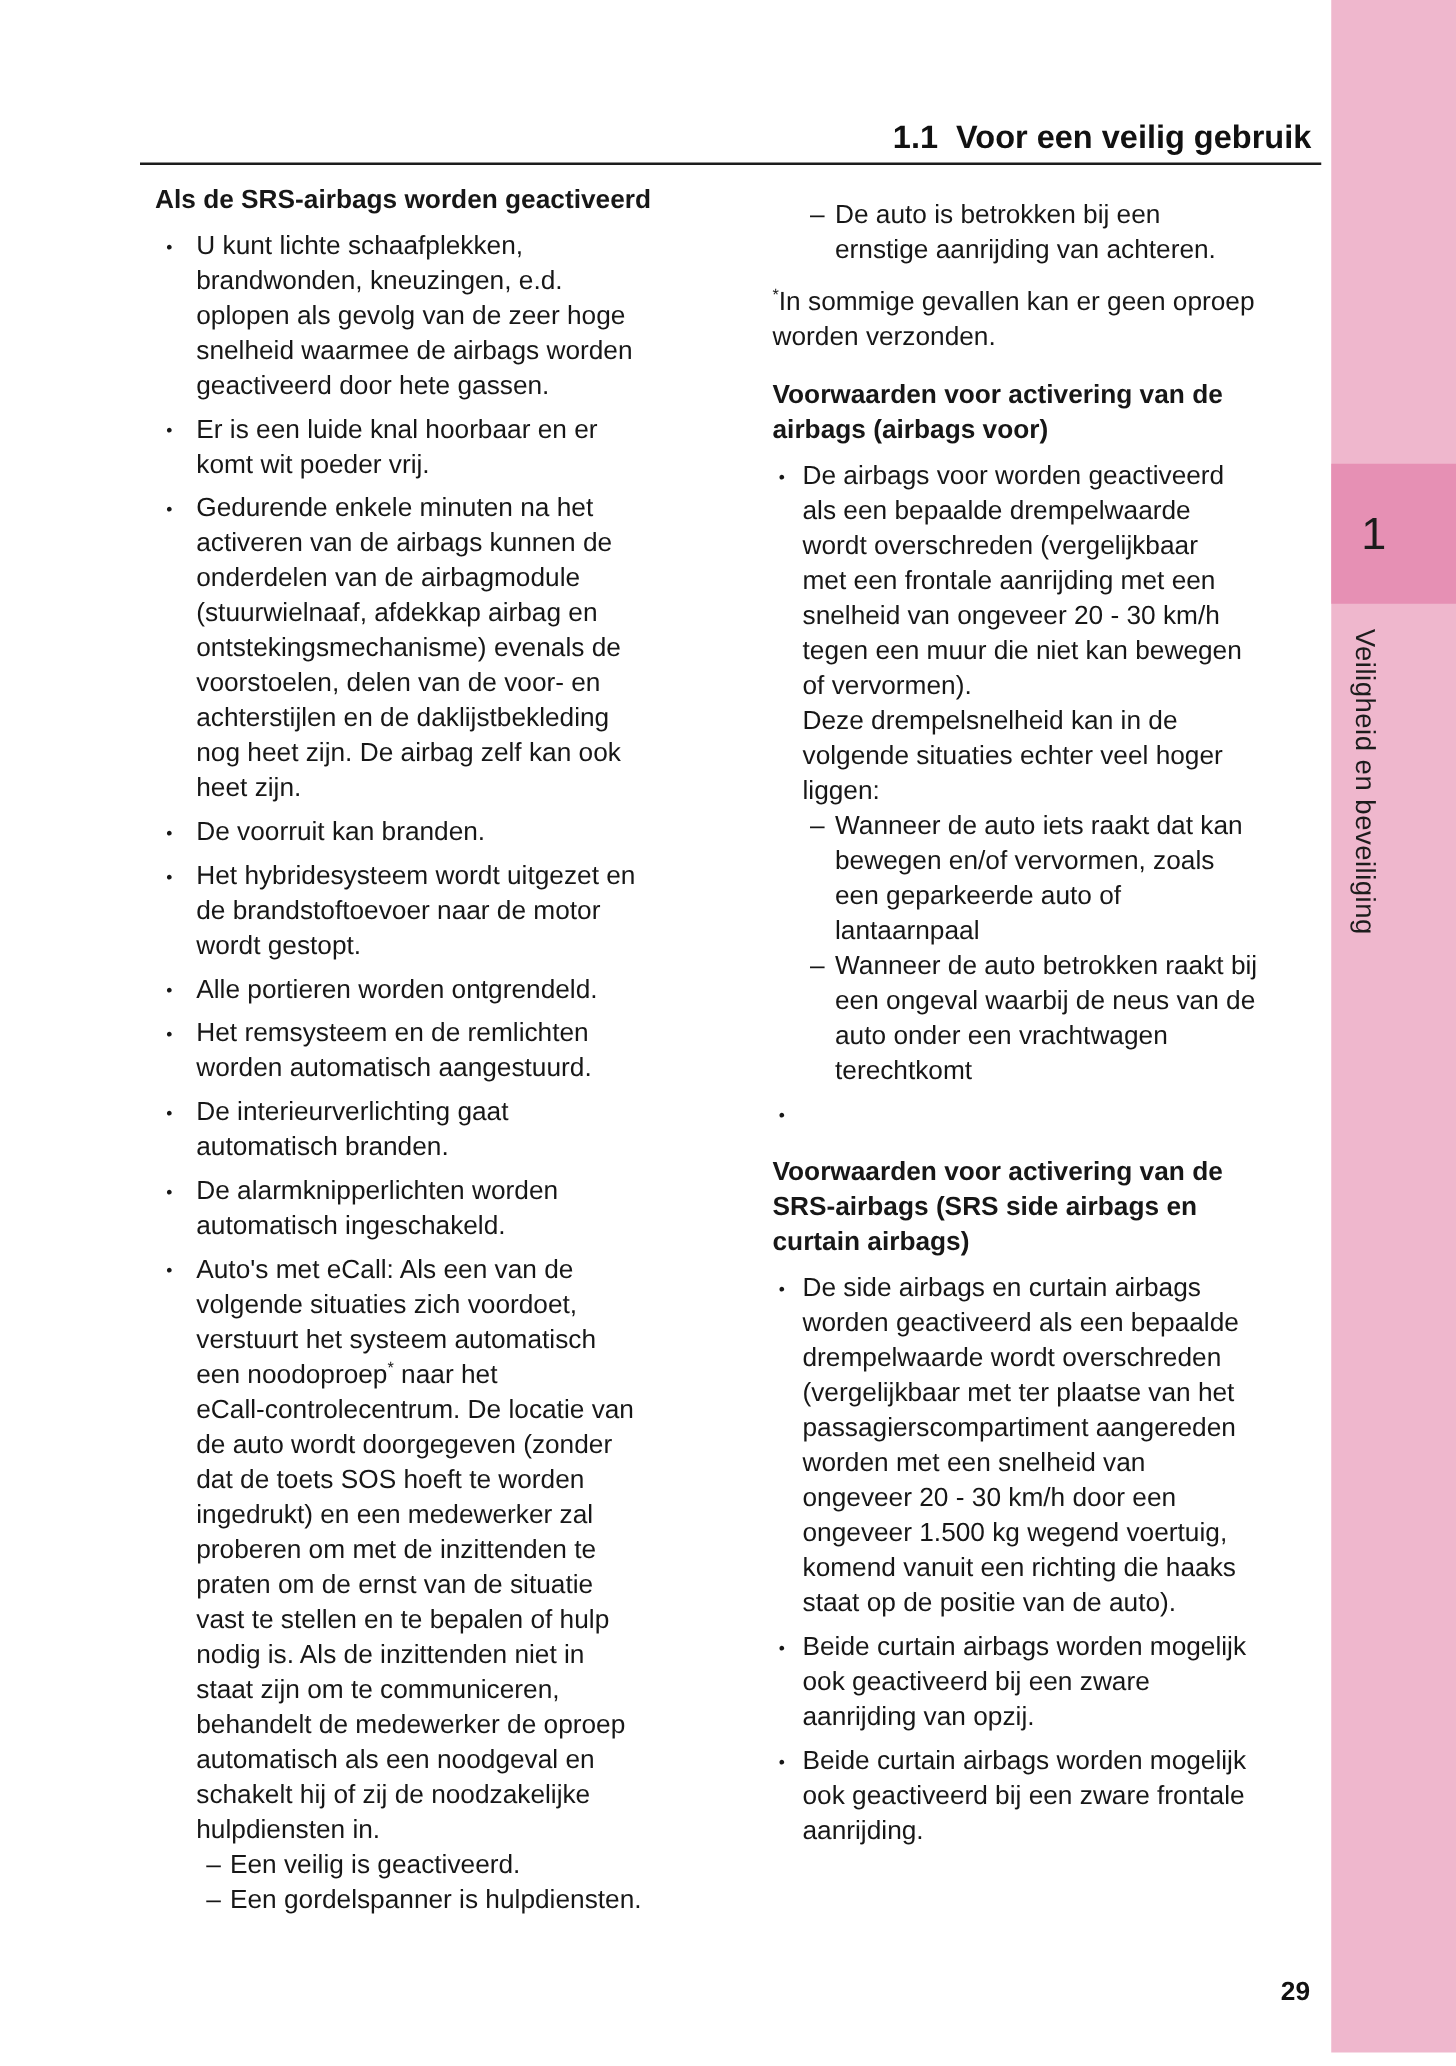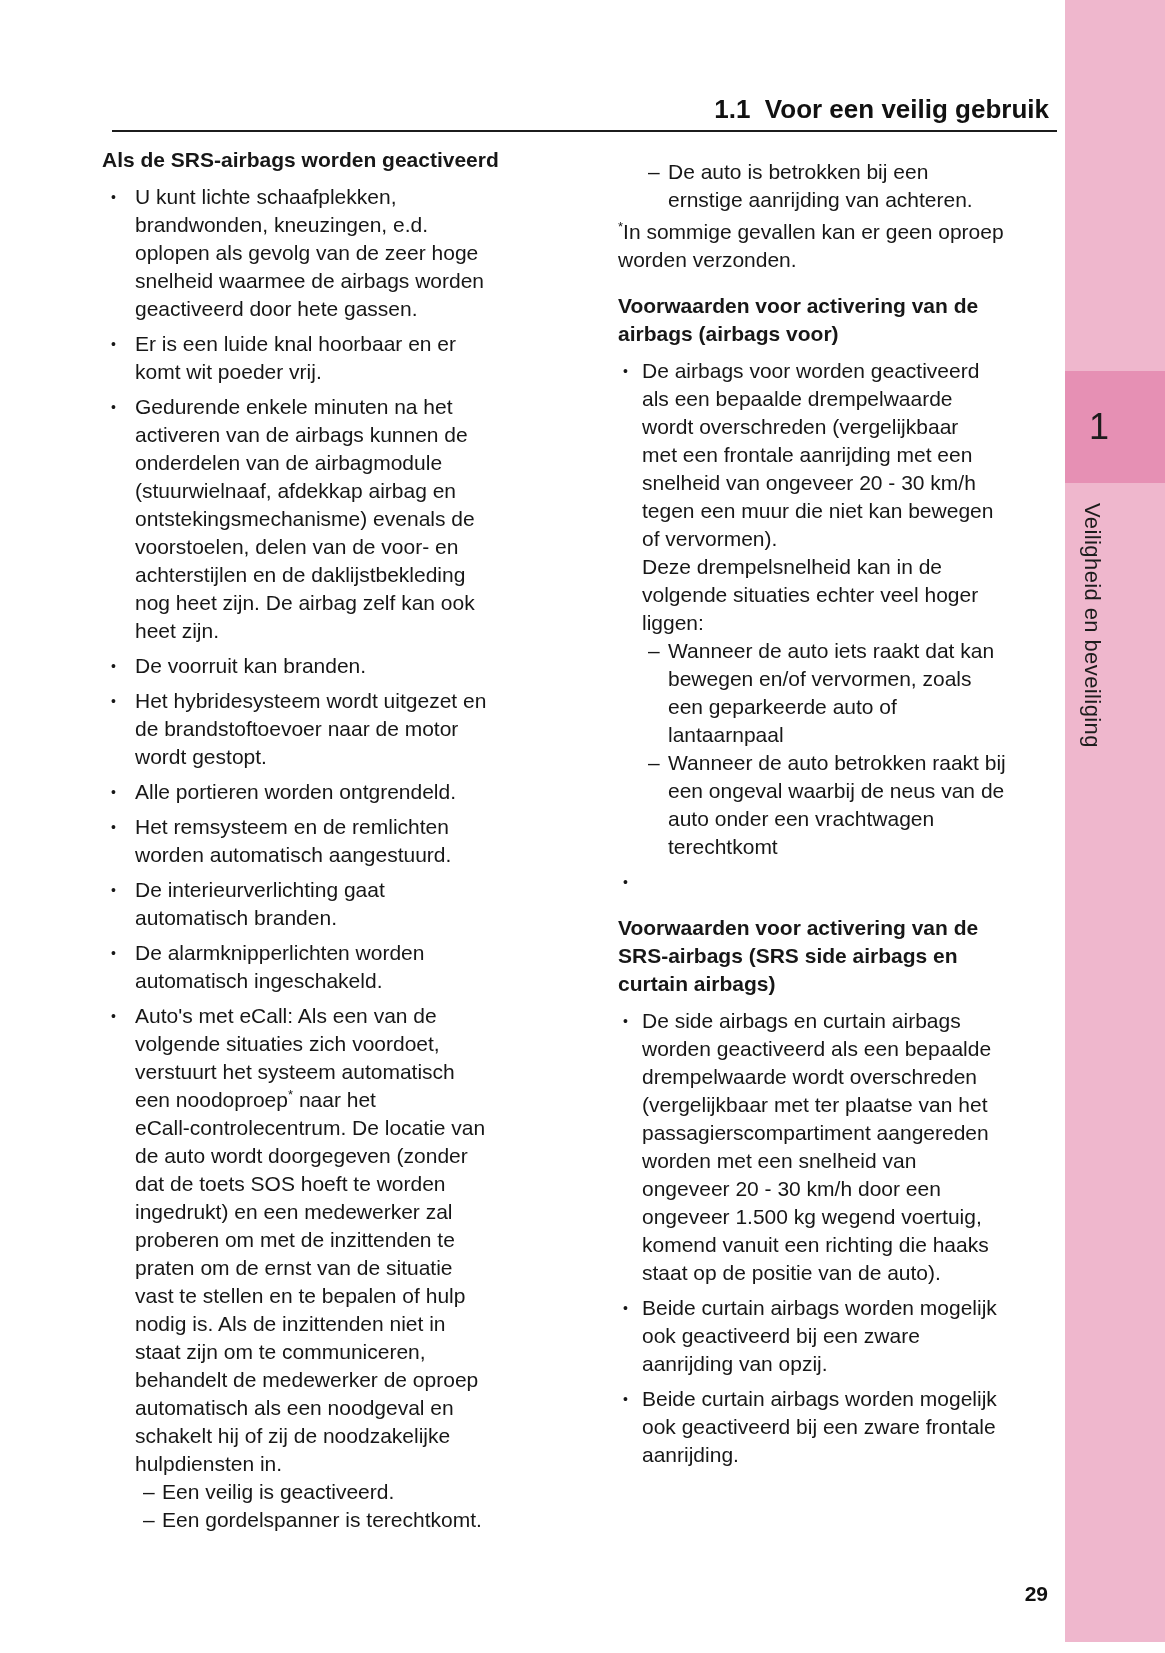--- a/index.html
+++ b/index.html
@@ -8,31 +8,31 @@
     background:#ffffff; overflow:hidden;
     font-family:"Liberation Sans", sans-serif; color:#171717;
   }
   .page-title {
     position:absolute; top:94px; right:116px;
     font-size:26px; font-weight:bold; white-space:pre; color:#111;
   }
   .rule { position:absolute; top:130px; left:112px; width:945px; height:2px; background:#1c1c1c; }
 
   .col { position:absolute; top:146px; font-size:21px; line-height:28px; white-space:nowrap; }
-  .col-left  { left:102px; width:440px; }
+  .col-left  { left:124px; width:440px; }
   .col-right { left:618px; width:430px; }
 
   .block { margin:0; }
   .heading { font-weight:bold; margin-top:18px; margin-bottom:9px; }
   .col > .heading:first-child { margin-top:0; }
   .bullet { margin-top:7px; display:flex; }
   .dash   { margin-top:0;  display:flex; }
   .col-right > .dash:first-child { margin-top:12px; }
   .para { margin-top:0; }
-  .footnote { margin-top:4px; }
+  .footnote { margin-top:14px; }
 
   .marker { flex-shrink:0; box-sizing:border-box; }
   .col-left  .bullet .marker { flex-basis:33px; padding-left:9px;  font-size:14px; line-height:28px; }
   .col-right .bullet .marker { flex-basis:24px; padding-left:5px;  font-size:14px; line-height:28px; }
   .col-left  .dash .marker   { flex-basis:60px; padding-left:41px; }
   .col-right .dash .marker   { flex-basis:50px; padding-left:30px; }
   .col-right .para { margin-left:24px; }
 
   sup { font-size:13px; line-height:0; vertical-align:super; }
 
@@ -97,21 +97,21 @@
       <div class="block bullet">
         <span class="marker">•</span>
         <div class="txt">Auto's met eCall: Als een van de<br>volgende situaties zich voordoet,<br>verstuurt het systeem automatisch<br>een noodoproep<sup>*</sup> naar het<br>eCall-controlecentrum. De locatie van<br>de auto wordt doorgegeven (zonder<br>dat de toets SOS hoeft te worden<br>ingedrukt) en een medewerker zal<br>proberen om met de inzittenden te<br>praten om de ernst van de situatie<br>vast te stellen en te bepalen of hulp<br>nodig is. Als de inzittenden niet in<br>staat zijn om te communiceren,<br>behandelt de medewerker de oproep<br>automatisch als een noodgeval en<br>schakelt hij of zij de noodzakelijke<br>hulpdiensten in.</div>
       </div>
       <div class="block dash">
         <span class="marker">–</span>
         <div class="txt">Een veilig is geactiveerd.</div>
       </div>
       <div class="block dash">
         <span class="marker">–</span>
-        <div class="txt">Een gordelspanner is terechtkomt.</div>
+        <div class="txt">Een gordelspanner is hulpdiensten.</div>
       </div>
     </div>
   <div class="col col-right" id="col-right">
       <div class="block dash">
         <span class="marker">–</span>
         <div class="txt">De auto is betrokken bij een<br>ernstige aanrijding van achteren.</div>
       </div>
       <div class="block footnote"><sup>*</sup>In sommige gevallen kan er geen oproep<br>worden verzonden.</div>
       <div class="block heading">Voorwaarden voor activering van de<br>airbags (airbags voor)</div>
       <div class="block bullet">

